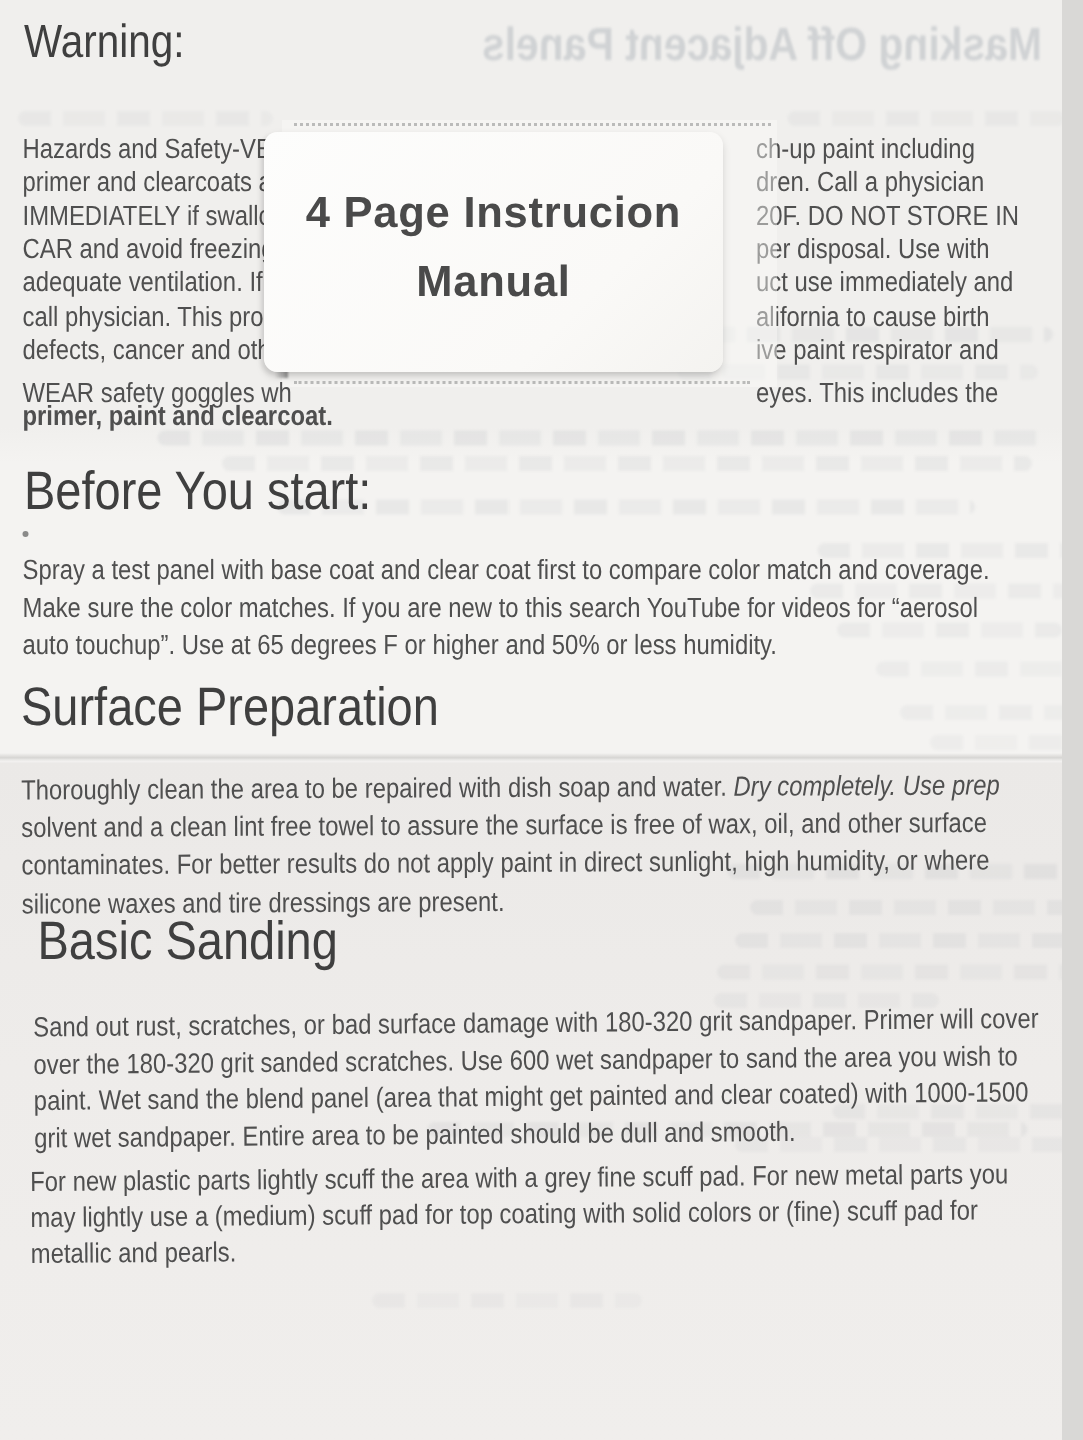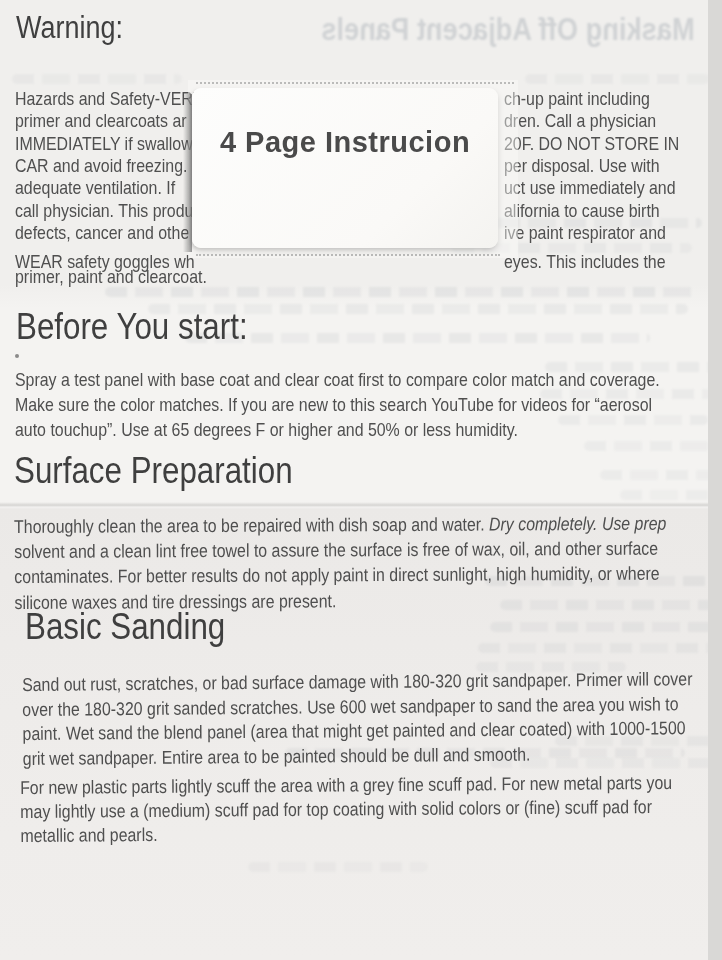--- a/index.html
+++ b/index.html
@@ -48,21 +48,21 @@
 
   
   .strip{position:absolute;left:188px;top:80px;width:330px;height:178px;
     background:rgba(251,251,249,.45);}
   .perf{position:absolute;height:0;border-top:2px dotted rgba(130,130,130,.5);}
   .perf-top{left:196px;top:82px;width:318px;}
   .perf-bottom{left:196px;top:254px;width:304px;}
   .sticker-shadow{position:absolute;left:183px;top:94px;width:9px;height:158px;
     background:linear-gradient(to right,rgba(90,90,90,0),rgba(88,88,88,.62));
     filter:blur(.6px);}
-  .sticker{position:absolute;left:192px;top:88px;width:306px;height:160px;
+  .sticker{position:absolute;left:176px;top:88px;width:306px;height:160px;
     background:linear-gradient(135deg,#fdfdfc,var(--sticker,#faf9f7) 70%,#f4f3f0);
     border-radius:9px;
     box-shadow:0 3px 6px rgba(0,0,0,.13), -2px 2px 3px rgba(0,0,0,.08);
     display:flex;flex-direction:column;align-items:center;
     padding-top:40px;gap:17px;box-sizing:border-box;}
   .sticker .stx{font-size:29px;line-height:29px;font-weight:700;color:#4a4a4a;
     letter-spacing:.5px;white-space:nowrap;}
 
   
   .bleed-title{position:absolute;left:330px;top:12px;width:388px;height:38px;overflow:visible;}
@@ -138,32 +138,33 @@
         <span class="frag" style="left: 489px;">alifornia to cause birth</span>
       </div>
       <div class="tline split" style="top: 133.8px;">
         <span class="frag">defects, cancer and othe</span>
         <span class="frag" style="left: 489px;">ive paint respirator and</span>
       </div>
       <div class="tline split" style="top: 163px;">
         <span class="frag">WEAR safety goggles wh</span>
         <span class="frag" style="left: 489px;">eyes. This includes the</span>
       </div>
-      <div class="tline split" style="top: 178.4px;">
+      <div class="tline split" style="top: 178.4px; font-weight: bold;">
         <span class="frag">primer, paint and clearcoat.</span>
         <span class="frag" style="left: 489px;"></span>
       </div>
     </div>
 
   <div class="strip"></div>
   <div class="perf perf-top"></div>
   <div class="perf perf-bottom"></div>
   <div class="sticker-shadow"></div>
   <div class="sticker">
     <div class="stx">4 Page Instrucion</div>
+    <div class="stx">Manual</div>
   </div>
 
   <div class="h h-bys">Before You start:</div>
   <div class="stray-dot"></div>
   <div class="para" id="bys-lines">
       <div class="tline" style="top: 0px;"><span>Spray a test panel with base coat and clear coat first to compare color match and coverage.</span></div>
       <div class="tline" style="top: 25.2px;"><span>Make sure the color matches.  If you are new to this search YouTube for videos for “aerosol</span></div>
       <div class="tline" style="top: 50.4px;"><span>auto touchup”.  Use at 65 degrees F or higher and 50% or less humidity.</span></div>
     </div>
 

